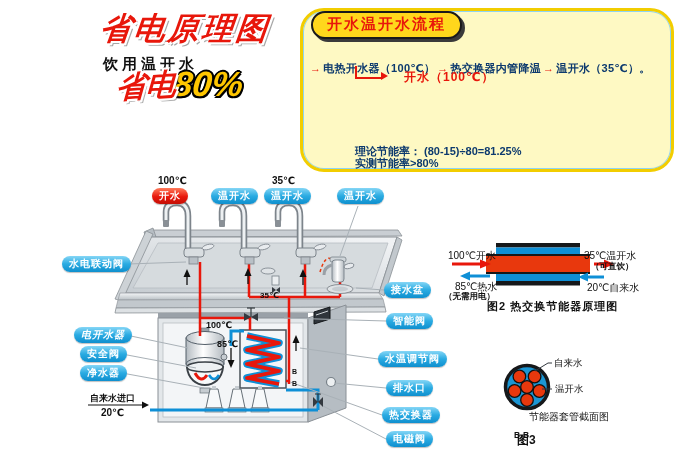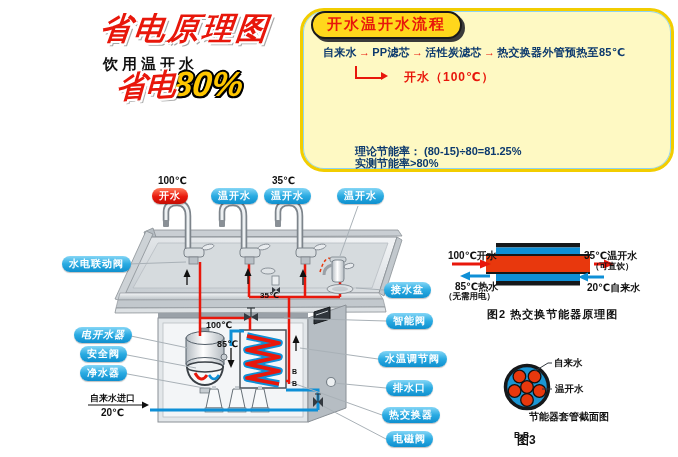--- a/index.html
+++ b/index.html
@@ -37,21 +37,21 @@
   .flow-rate2{position:absolute;left:52px;top:145px;font-size:11px;font-weight:bold;color:#0d3a6e;}
   
   .pill{position:absolute;height:16px;line-height:16px;padding:0 7px;border-radius:9px;text-align:center;
     background:linear-gradient(180deg,#85d6f6 0%,#2aabe2 50%,#0f8fce 100%);
     color:#fff;font-size:10px;font-weight:bold;letter-spacing:1px;white-space:nowrap;
     box-shadow:0 1px 1px rgba(0,0,0,.25);}
   .pill.red{background:linear-gradient(180deg,#ff7a5a 0%,#e8170b 55%,#c40f06 100%);}
   .temp-s{font-size:10px;font-weight:bold;color:#101010;}
   .tiny{font-size:9px;font-weight:bold;color:#101010;}
   .tiny8{font-size:8px;font-weight:bold;color:#101010;}
-  .fig-lbl{font-size:10px;font-weight:bold;color:#101010;}
+  .fig-lbl{font-size:10px;font-weight:normal;color:#101010;}
   .fig-note{font-size:8.5px;font-weight:bold;color:#101010;}
   .fig-cap{font-size:11px;font-weight:bold;color:#101010;letter-spacing:1px;}
 </style>
 </head>
 <body>
 
 <svg width="678" height="457" viewBox="0 0 678 457">
   <defs>
     <linearGradient id="gCounter" x1="0" y1="1" x2="0.8" y2="0">
       <stop offset="0" stop-color="#c6ccd1"></stop>
@@ -278,22 +278,22 @@
 </svg>
 
 <div class="t main-title">省电原理图</div>
 <div class="t sub-title">饮用温开水</div>
 <div class="t save-line">
   <span class="save-word">省电</span><span class="save-pct">80%</span>
 </div>
 
 <div class="flowbox">
   <div class="flow-badge">开水温开水流程</div>
-  <div class="fl" style="left:20px;top:34px;">
-    <span>自来水</span><span class="arrow-red">→</span><span>PP滤芯</span><span class="arrow-red">→</span><span>活性炭滤芯</span><span class="arrow-red">→</span><span>热交换器外管预热至85℃</span>
+  <div class="fl" style="left:5px;top:50px;">
+    <span class="arrow-red">→</span><span>电热开水器（100℃）</span><span class="arrow-red">→</span><span>热交换器内管降温</span><span class="arrow-red">→</span><span>温开水（35℃）。</span>
   </div>
   <div class="branch-l"></div>
   <div class="branch-head"></div>
   <div class="branch-txt">开水（100℃）</div>
   <div class="flow-rate">理论节能率： (80-15)÷80=81.25%</div>
   <div class="flow-rate2">实测节能率&gt;80%</div>
 </div>
 
 <span class="t temp-s" style="left:158px;top:175px;">100℃</span>
 <span class="t temp-s" style="left:272px;top:175px;">35℃</span>
@@ -321,19 +321,19 @@
 <span class="t" style="left:292px;top:380px;font-size:7px;font-weight:bold;">B</span>
 <span class="t tiny" style="left:90px;top:392px;">自来水进口</span>
 <span class="t temp-s" style="left:101px;top:407px;">20℃</span>
 
 <span class="t fig-lbl" style="left:448px;top:249px;">100℃开水</span>
 <span class="t fig-lbl" style="left:455px;top:280px;">85℃热水</span>
 <span class="t fig-note" style="left:444px;top:291px;">（无需用电）</span>
 <span class="t fig-lbl" style="left:584px;top:249px;">35℃温开水</span>
 <span class="t fig-note" style="left:591px;top:261px;">（可直饮）</span>
 <span class="t fig-lbl" style="left:587px;top:281px;">20℃自来水</span>
-<span class="t fig-cap" style="left:487px;top:307px;">图2 热交换节能器原理图</span>
+<span class="t fig-cap" style="left:487px;top:299px;">图2 热交换节能器原理图</span>
 
 <span class="t fig-lbl" style="left:554px;top:357px;font-size:9.5px;">自来水</span>
 <span class="t fig-lbl" style="left:555px;top:383px;font-size:9.5px;">温开水</span>
 <span class="t fig-lbl" style="left:493px;top:410px;margin-left:36px;">节能器套管截面图</span>
 <span class="t" style="left:514px;top:420px;font-size:8.5px;font-weight:bold;margin-top:10px;">B-B</span>
 <span class="t" style="left:517px;top:432px;font-size:12px;font-weight:bold;">图3</span>
 
 </body></html>

